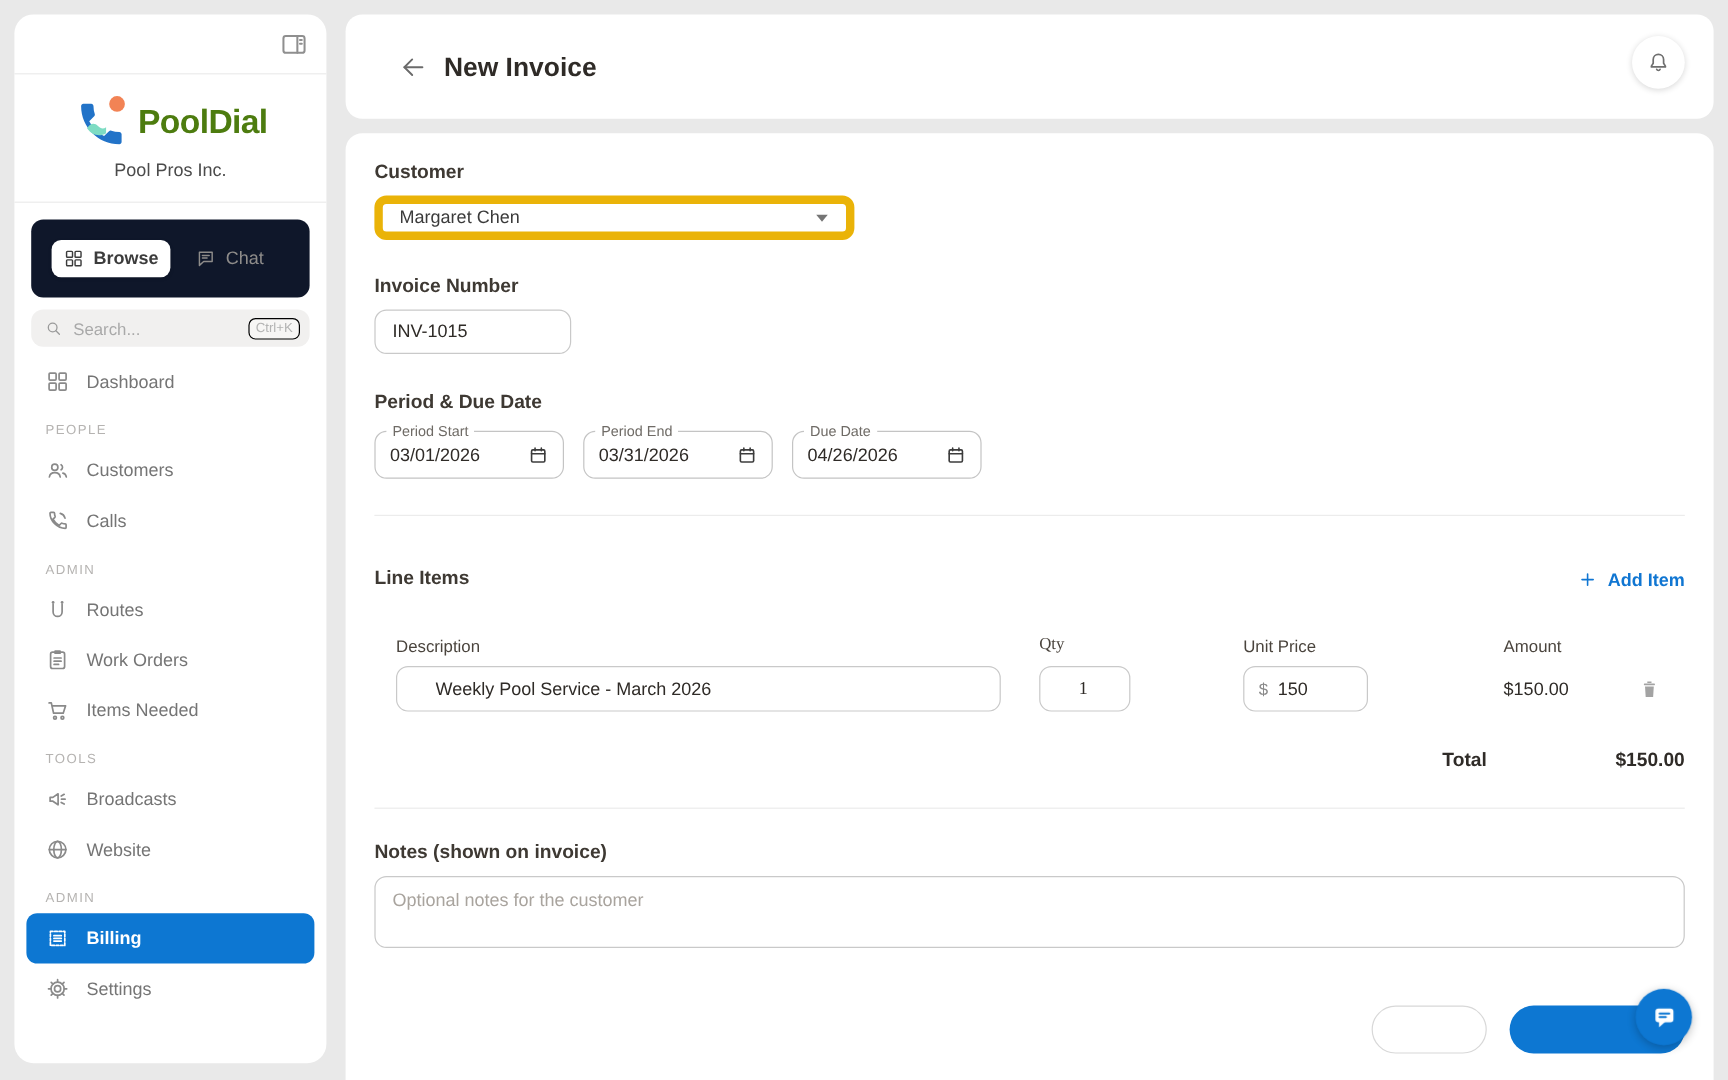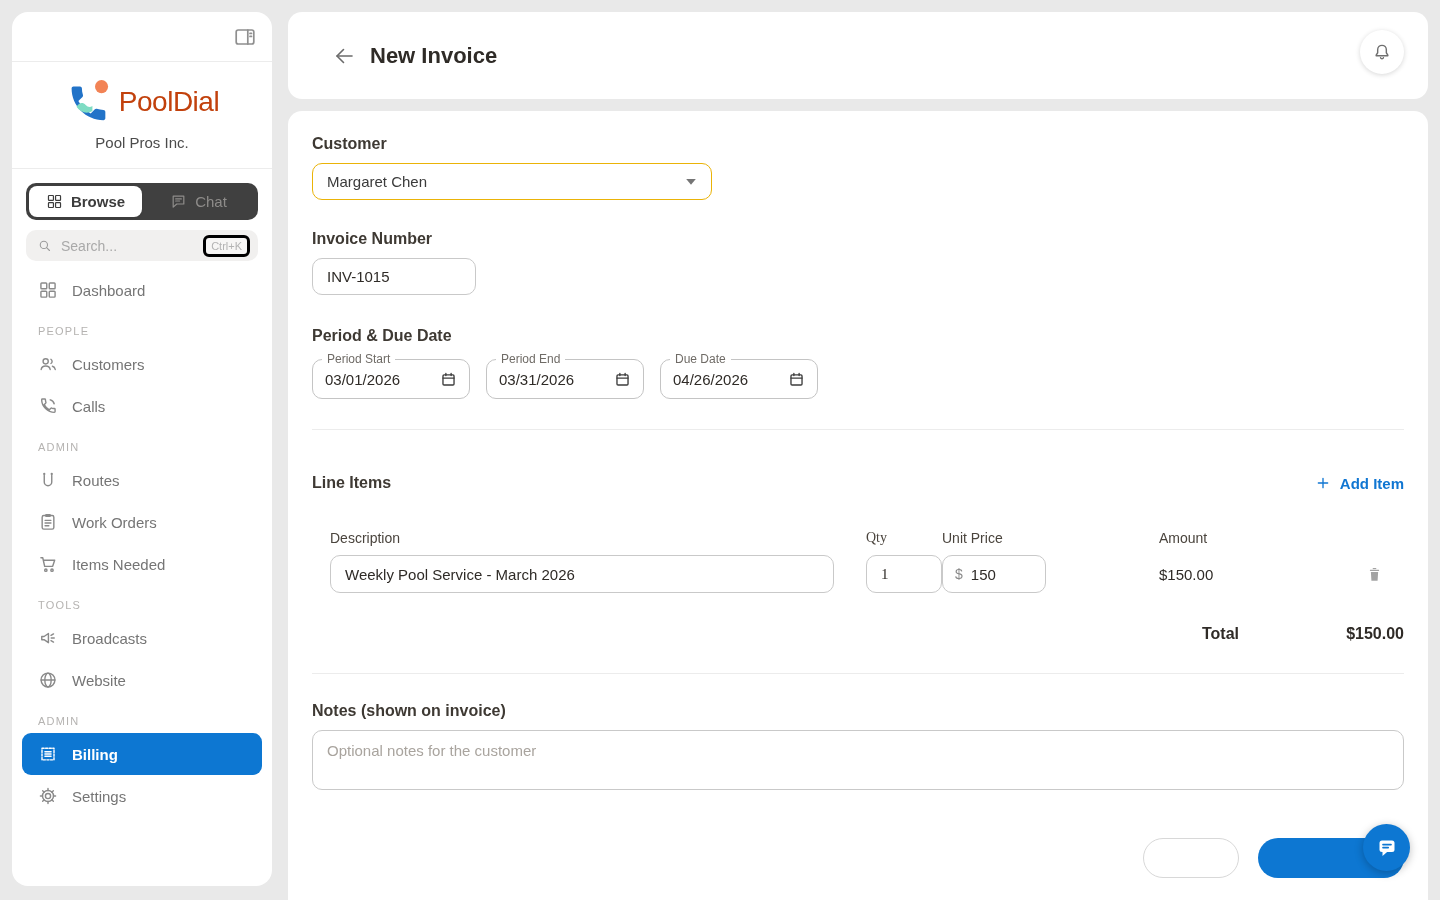--- a/index.html
+++ b/index.html
@@ -20,42 +20,42 @@
   }
   .sb-top {
     height:50px; border-bottom:1px solid #ececec; display:flex; align-items:center;
     justify-content:flex-end; padding-right:14px; flex:0 0 auto;
   }
   .collapse-btn { width:26px; height:26px; color:#8f8f8f; cursor:pointer; display:flex; align-items:center; justify-content:center; }
   .sb-logo {
     border-bottom:1px solid #ececec; padding:15px 10px 17px; text-align:center; flex:0 0 auto;
   }
   .logo-row { display:flex; align-items:center; justify-content:center; gap:4px; }
-  .brand-text { font-size:28px; font-weight:400; color:#c2410c; letter-spacing:-0.5px; }
+  .brand-text { font-size:28px; font-weight:700; color:#4d7c0f; letter-spacing:-0.5px; }
   .company { margin-top:7px; font-size:15px; color:#4b4b4b; font-weight:500; }
 
   .sb-body { padding:14px 10px 10px; overflow:hidden; }
   .seg {
-    background:#404040; border-radius:10px; padding:3px; display:flex; margin:0 4px;
+    background:#0f172a; border-radius:10px; padding:17px; display:flex; margin:0 4px;
   }
   .seg-item {
     flex:1; height:31px; display:flex; align-items:center; justify-content:center; gap:8px;
     font-size:15px; color:#8e8c8a; border-radius:8px; cursor:pointer; font-weight:500;
   }
   .seg-item.active { background:#fff; color:#3c3c3c; font-weight:700; box-shadow:0 1px 3px rgba(0,0,0,.10); }
   .seg-item .ic { width:17px; height:17px; }
 
   .searchbar {
     margin:10px 4px 0; background:#f1f0ef; border-radius:10px; height:31px;
     display:flex; align-items:center; padding:0 8px 0 11px; gap:9px; cursor:text;
   }
   .searchbar .ic { width:15px; height:15px; color:#9a9a9a; }
   .search-ph { flex:1; font-size:14px; color:#a9a9a9; }
   .kbd {
-    border:3px solid #000000; border-radius:6px; font-size:11px; color:#b3b3b3;
+    border:1px solid #000000; border-radius:6px; font-size:11px; color:#b3b3b3;
     padding:2px 5px; background:#f7f6f5;
   }
 
   .nav { margin-top:8px; }
   .nav-item {
     height:42px; display:flex; align-items:center; gap:14px; padding:0 6px 0 16px;
     border-radius:9px; color:#757575; font-size:15px; cursor:pointer;
   }
   .nav-item .ic { width:20px; height:20px; color:#8a8a8a; flex:0 0 auto; }
   .nav-item.active { background:#0d77d2; color:#fff; font-weight:700; }
@@ -78,21 +78,21 @@
     justify-content:center; color:#6f6f6f; cursor:pointer;
   }
   .bell-btn .ic { width:20px; height:20px; }
 
   .form-card {
     margin-top:12px; background:#fff; border-radius:14px; padding:24px; height:830px;
     position:relative;
   }
   .f-label { font-size:16px; font-weight:700; color:#3e3933; }
   .select-box {
-    margin-top:10px; width:400px; height:37px; border:1px solid #eab308; border-radius:10px;
+    margin-top:10px; width:400px; height:37px; border:7px solid #eab308; border-radius:10px;
     display:flex; align-items:center; padding:0 14px; font-size:15px; color:#3b3b3b; cursor:pointer;
   }
   .select-box .caret { margin-left:auto; width:12px; height:10px; color:#757575; }
   .txt-input {
     margin-top:10px; width:164px; height:37px; border:1px solid #c9c9c9; border-radius:10px;
     padding:0 14px; font-size:15px; color:#2f2b27; font-family:inherit; outline:none; display:block;
   }
   .mt30 { margin-top:30px; } .mt32 { margin-top:32px; }
 
   .date-row { margin-top:14px; display:flex; gap:16px; }
@@ -109,26 +109,26 @@
   .divider { margin-top:30px; border-top:1px solid #ececec; }
 
   .li-head { margin-top:44px; display:flex; align-items:center; justify-content:space-between; }
   .add-item { display:flex; align-items:center; gap:9px; color:#1076d2; font-size:15px; font-weight:700; cursor:pointer; }
   .add-item .ic { width:16px; height:16px; stroke-width:2; }
 
   .li-table { margin-left:18px; margin-top:38px; }
   .li-cols, .li-row { display:flex; align-items:center; }
   .c-desc { width:504px; }
   .c-qty  { width:76px;  margin-left:32px;font-family:Liberation Serif, serif; }
-  .c-unit { width:104px; }
+  .c-unit { width:104px; margin-left:94px; }
   .c-amt  { flex:1; margin-left:113px; display:flex; align-items:center; justify-content:space-between; padding-right:20px; }
   .col-h { font-size:14px; color:#4a443d; }
   .li-row { margin-top:9px; }
   .row-input {
-    width:100%; height:38px; border:1px solid #c9c9c9; border-radius:10px; padding:0 14px;
+    width:100%; height:38px; border:1px solid #c9c9c9; border-radius:10px; padding:0 32px;
     font-size:15px; color:#2f2b27; font-family:inherit; outline:none;
   }
   .unit-wrap {
     width:100%; height:38px; border:1px solid #c9c9c9; border-radius:10px; display:flex;
     align-items:center; padding:0 10px 0 12px; gap:8px;
   }
   .unit-wrap .cur { color:#8a8a8a; font-size:14px; }
   .unit-wrap input { border:none; outline:none; width:100%; font-size:15px; color:#2f2b27; font-family:inherit; }
   .amount-txt { font-size:15px; color:#2f2b27; }
   .trash-btn { width:19px; height:19px; color:#a3a3a3; cursor:pointer; }

